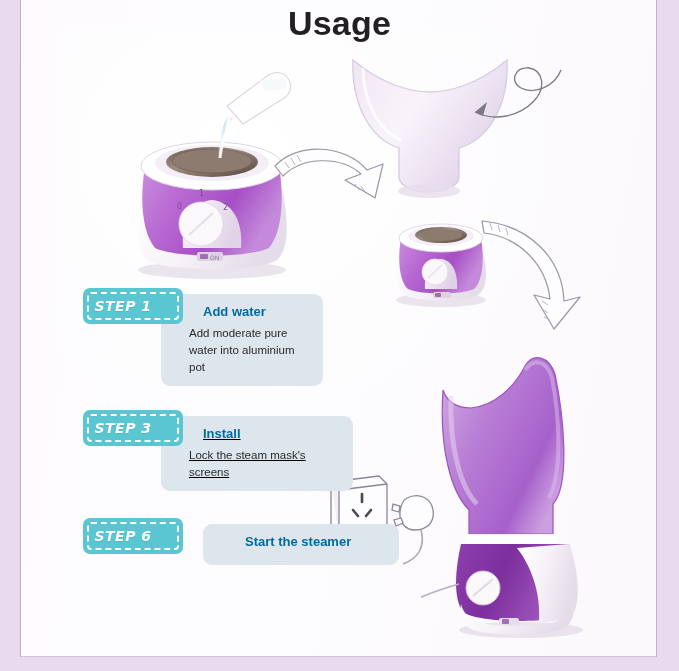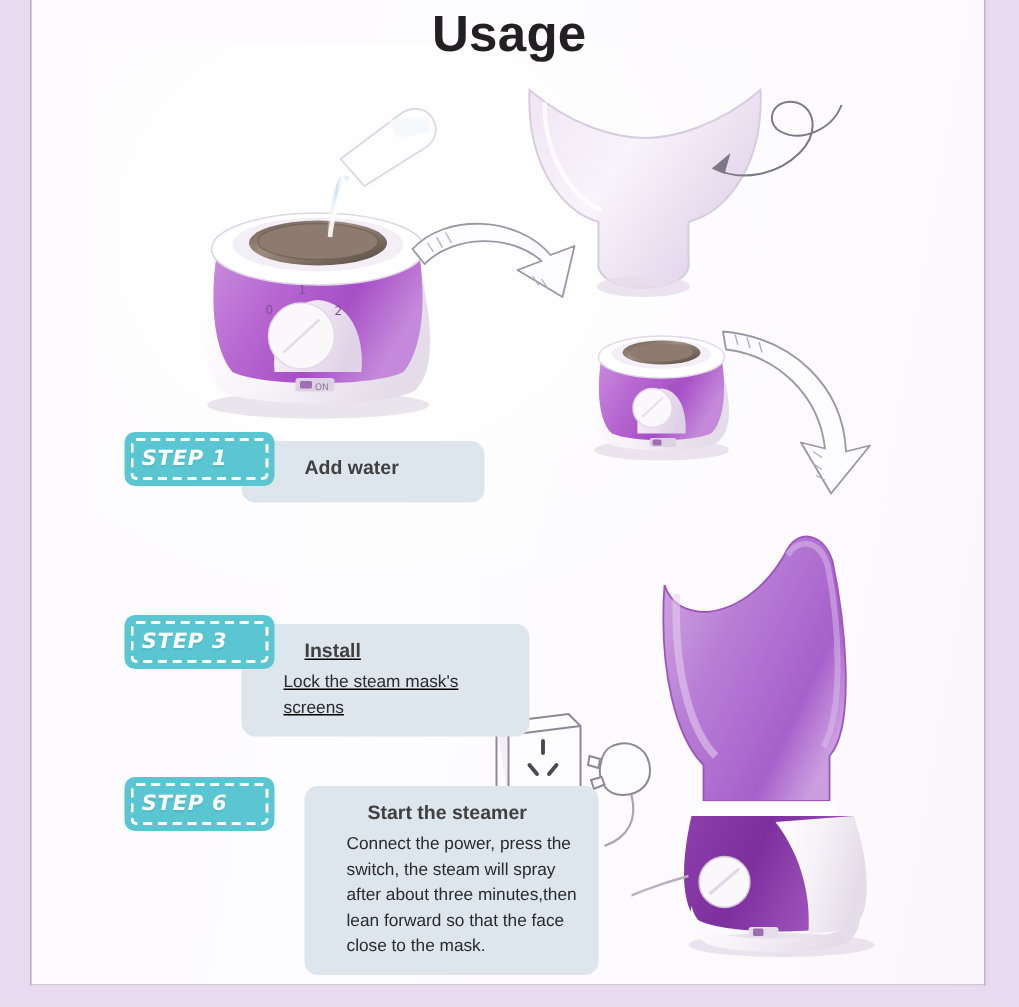--- a/index.html
+++ b/index.html
@@ -39,21 +39,21 @@
   }
   
   .step{position:absolute;}
   .step .box{
     position:absolute;left:78px;top:6px;
     background:#dde6ec;border-radius:9px;
     box-sizing:border-box;
     padding:8px 14px 10px 28px;
   }
   .step .head{
-    font-size:13px;font-weight:bold;color:#404040;
+    font-size:13px;font-weight:bold;color:#0369a1;
     margin:2px 0 6px 14px;white-space:nowrap;
   }
   .step .body{
     font-size:11.5px;color:#2a2a2c;line-height:17px;
   }
   .badge{
     position:absolute;left:0;top:0;width:100px;height:36px;
     background:#59c6d2;border-radius:7px;
     box-sizing:border-box;
     z-index:3;
@@ -288,20 +288,21 @@
     <div class="art" id="art-arrow3">
       <svg width="110" height="90" viewBox="0 0 110 90">
         <path d="M14 54 C34 64 58 58 72 44 C86 30 82 12 68 10 C54 8 48 24 60 30 C74 37 94 28 100 12" fill="none" stroke="#7d7786" stroke-width="1.3"></path>
         <path d="M14 54 L26 44 L22 58 Z" fill="#7d7786"></path>
       </svg>
     </div>
 
     <div class="step" id="step1">
       <div class="box">
         <div class="head">Add water</div>
+        <div class="body">Add moderate pure water into aluminium pot</div>
       </div>
       <div class="badge">
         <div class="dash"></div>
         <div class="txt">STEP 1</div>
       </div>
     </div>
 
     <div class="step" id="step2">
       <div class="box">
         <div class="head">Install</div>
@@ -309,21 +310,20 @@
       </div>
       <div class="badge">
         <div class="dash"></div>
         <div class="txt">STEP 3</div>
       </div>
     </div>
 
     <div class="step" id="step3">
       <div class="box">
         <div class="head">Start the steamer</div>
-        <div class="body">Connect the power, press the switch, the steam will spray after about three minutes,then lean forward so that the face close to the mask.</div>
       </div>
       <div class="badge">
         <div class="dash"></div>
         <div class="txt">STEP 6</div>
       </div>
     </div>
 
   </div>
 </div>
 

